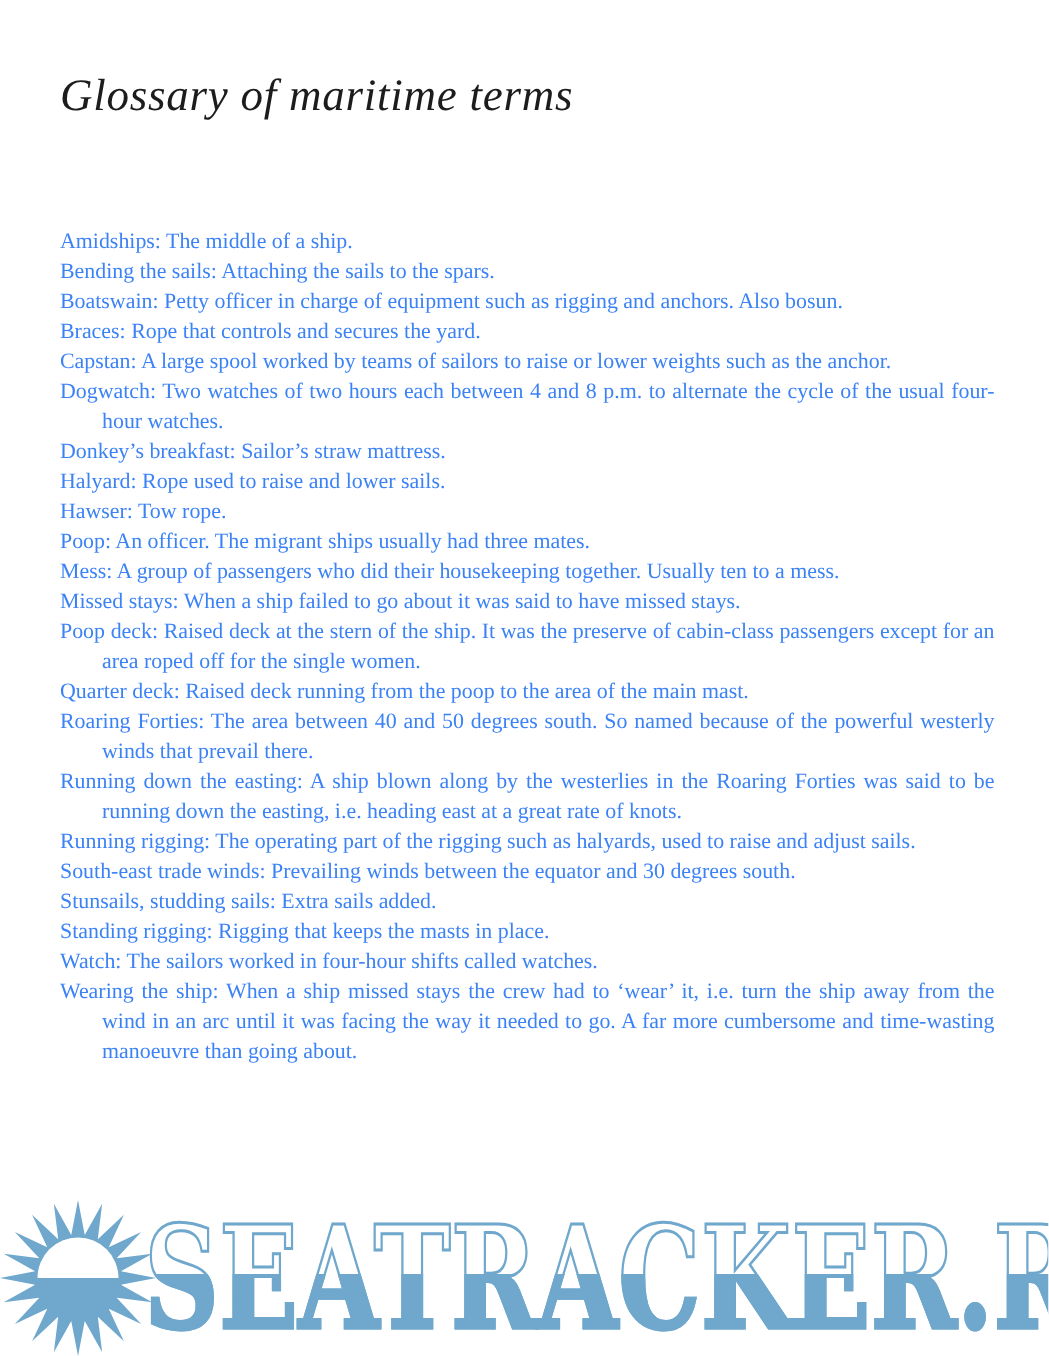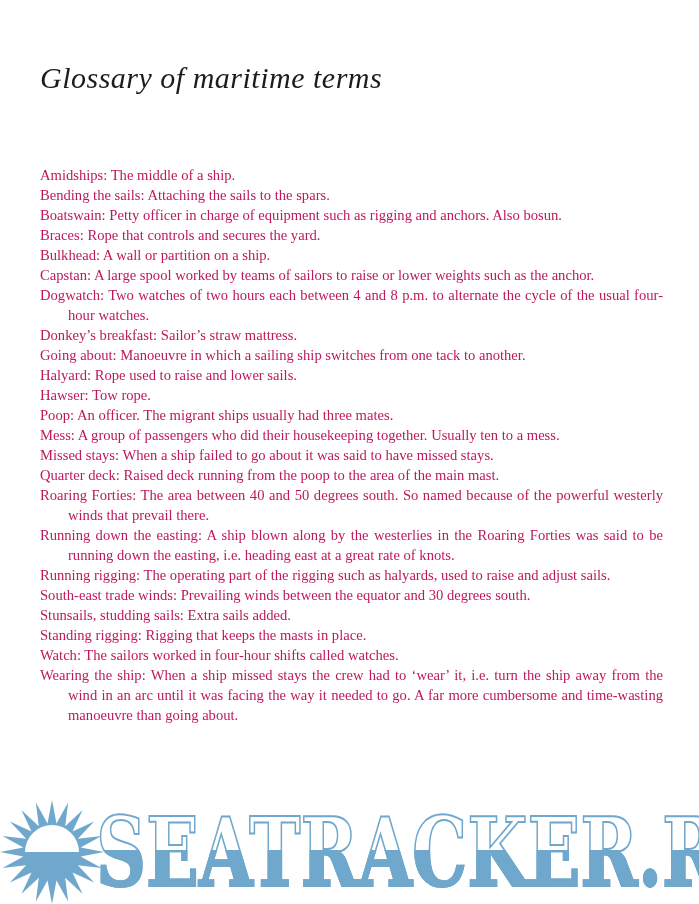--- a/index.html
+++ b/index.html
@@ -5,35 +5,35 @@
   html,body{margin:0;padding:0;background:#ffffff;}
   .page{
     position:relative;
     width:699px;height:904px;
     background:#ffffff;
     overflow:hidden;
     font-family:"Liberation Serif", serif;
   }
   .title{
     position:relative;z-index:2;
-    margin:60px 0 0 40px;
+    margin:46px 0 0 40px;
     font-family:"Liberation Serif", serif;
     font-style:italic;
     font-weight:400;
     font-size:30px;
     line-height:35px;
     letter-spacing:0.5px;
     color:#1c1c1c;
   }
   .glossary{
     position:relative;z-index:2;
     margin:70px 36px 0 40px;
     font-size:14.6px;
     line-height:20px;
-    color:#be185d;
+    color:#3b82f6;
   }
   .entry{
     margin:0;
     text-align:justify;
     padding-left:28px;
     text-indent:-28px;
   }
   
   .watermark{
     position:absolute;
@@ -84,41 +84,40 @@
   <div class="glossary" id="glossary-list">
   <p class="entry"><span class="term">Amidships: </span><span class="def">The middle of a ship.</span></p>
 
 
   <p class="entry"><span class="term">Bending the sails: </span><span class="def">Attaching the sails to the spars.</span></p>
 
   <p class="entry"><span class="term">Boatswain: </span><span class="def">Petty officer in charge of equipment such as rigging and anchors. Also bosun.</span></p>
 
   <p class="entry"><span class="term">Braces: </span><span class="def">Rope that controls and secures the yard.</span></p>
 
-  <p class="entry"><span class="term">Bulkhead: </span><span class="def">A wall or partition on a ship.</span></p>
 
   <p class="entry"><span class="term">Capstan: </span><span class="def">A large spool worked by teams of sailors to raise or lower weights such as the anchor.</span></p>
 
 
   <p class="entry"><span class="term">Dogwatch: </span><span class="def">Two watches of two hours each between 4 and 8 p.m. to alternate the cycle of the usual four-hour watches.</span></p>
 
   <p class="entry"><span class="term">Donkey’s breakfast: </span><span class="def">Sailor’s straw mattress.</span></p>
 
-  <p class="entry"><span class="term">Going about: </span><span class="def">Manoeuvre in which a sailing ship switches from one tack to another.</span></p>
 
   <p class="entry"><span class="term">Halyard: </span><span class="def">Rope used to raise and lower sails.</span></p>
 
   <p class="entry"><span class="term">Hawser: </span><span class="def">Tow rope.</span></p>
 
   <p class="entry"><span class="term">Poop: </span><span class="def">An officer. The migrant ships usually had three mates.</span></p>
 
   <p class="entry"><span class="term">Mess: </span><span class="def">A group of passengers who did their housekeeping together. Usually ten to a mess.</span></p>
 
   <p class="entry"><span class="term">Missed stays: </span><span class="def">When a ship failed to go about it was said to have missed stays.</span></p>
 
+  <p class="entry"><span class="term">Poop deck: </span><span class="def">Raised deck at the stern of the ship. It was the preserve of cabin-class passengers except for an area roped off for the single women.</span></p>
 
   <p class="entry"><span class="term">Quarter deck: </span><span class="def">Raised deck running from the poop to the area of the main mast.</span></p>
 
   <p class="entry"><span class="term">Roaring Forties: </span><span class="def">The area between 40 and 50 degrees south. So named because of the powerful westerly winds that prevail there.</span></p>
 
   <p class="entry"><span class="term">Running down the easting: </span><span class="def">A ship blown along by the westerlies in the Roaring Forties was said to be running down the easting, i.e. heading east at a great rate of knots.</span></p>
 
   <p class="entry"><span class="term">Running rigging: </span><span class="def">The operating part of the rigging such as halyards, used to raise and adjust sails.</span></p>
 
   <p class="entry"><span class="term">South-east trade winds: </span><span class="def">Prevailing winds between the equator and 30 degrees south.</span></p>

